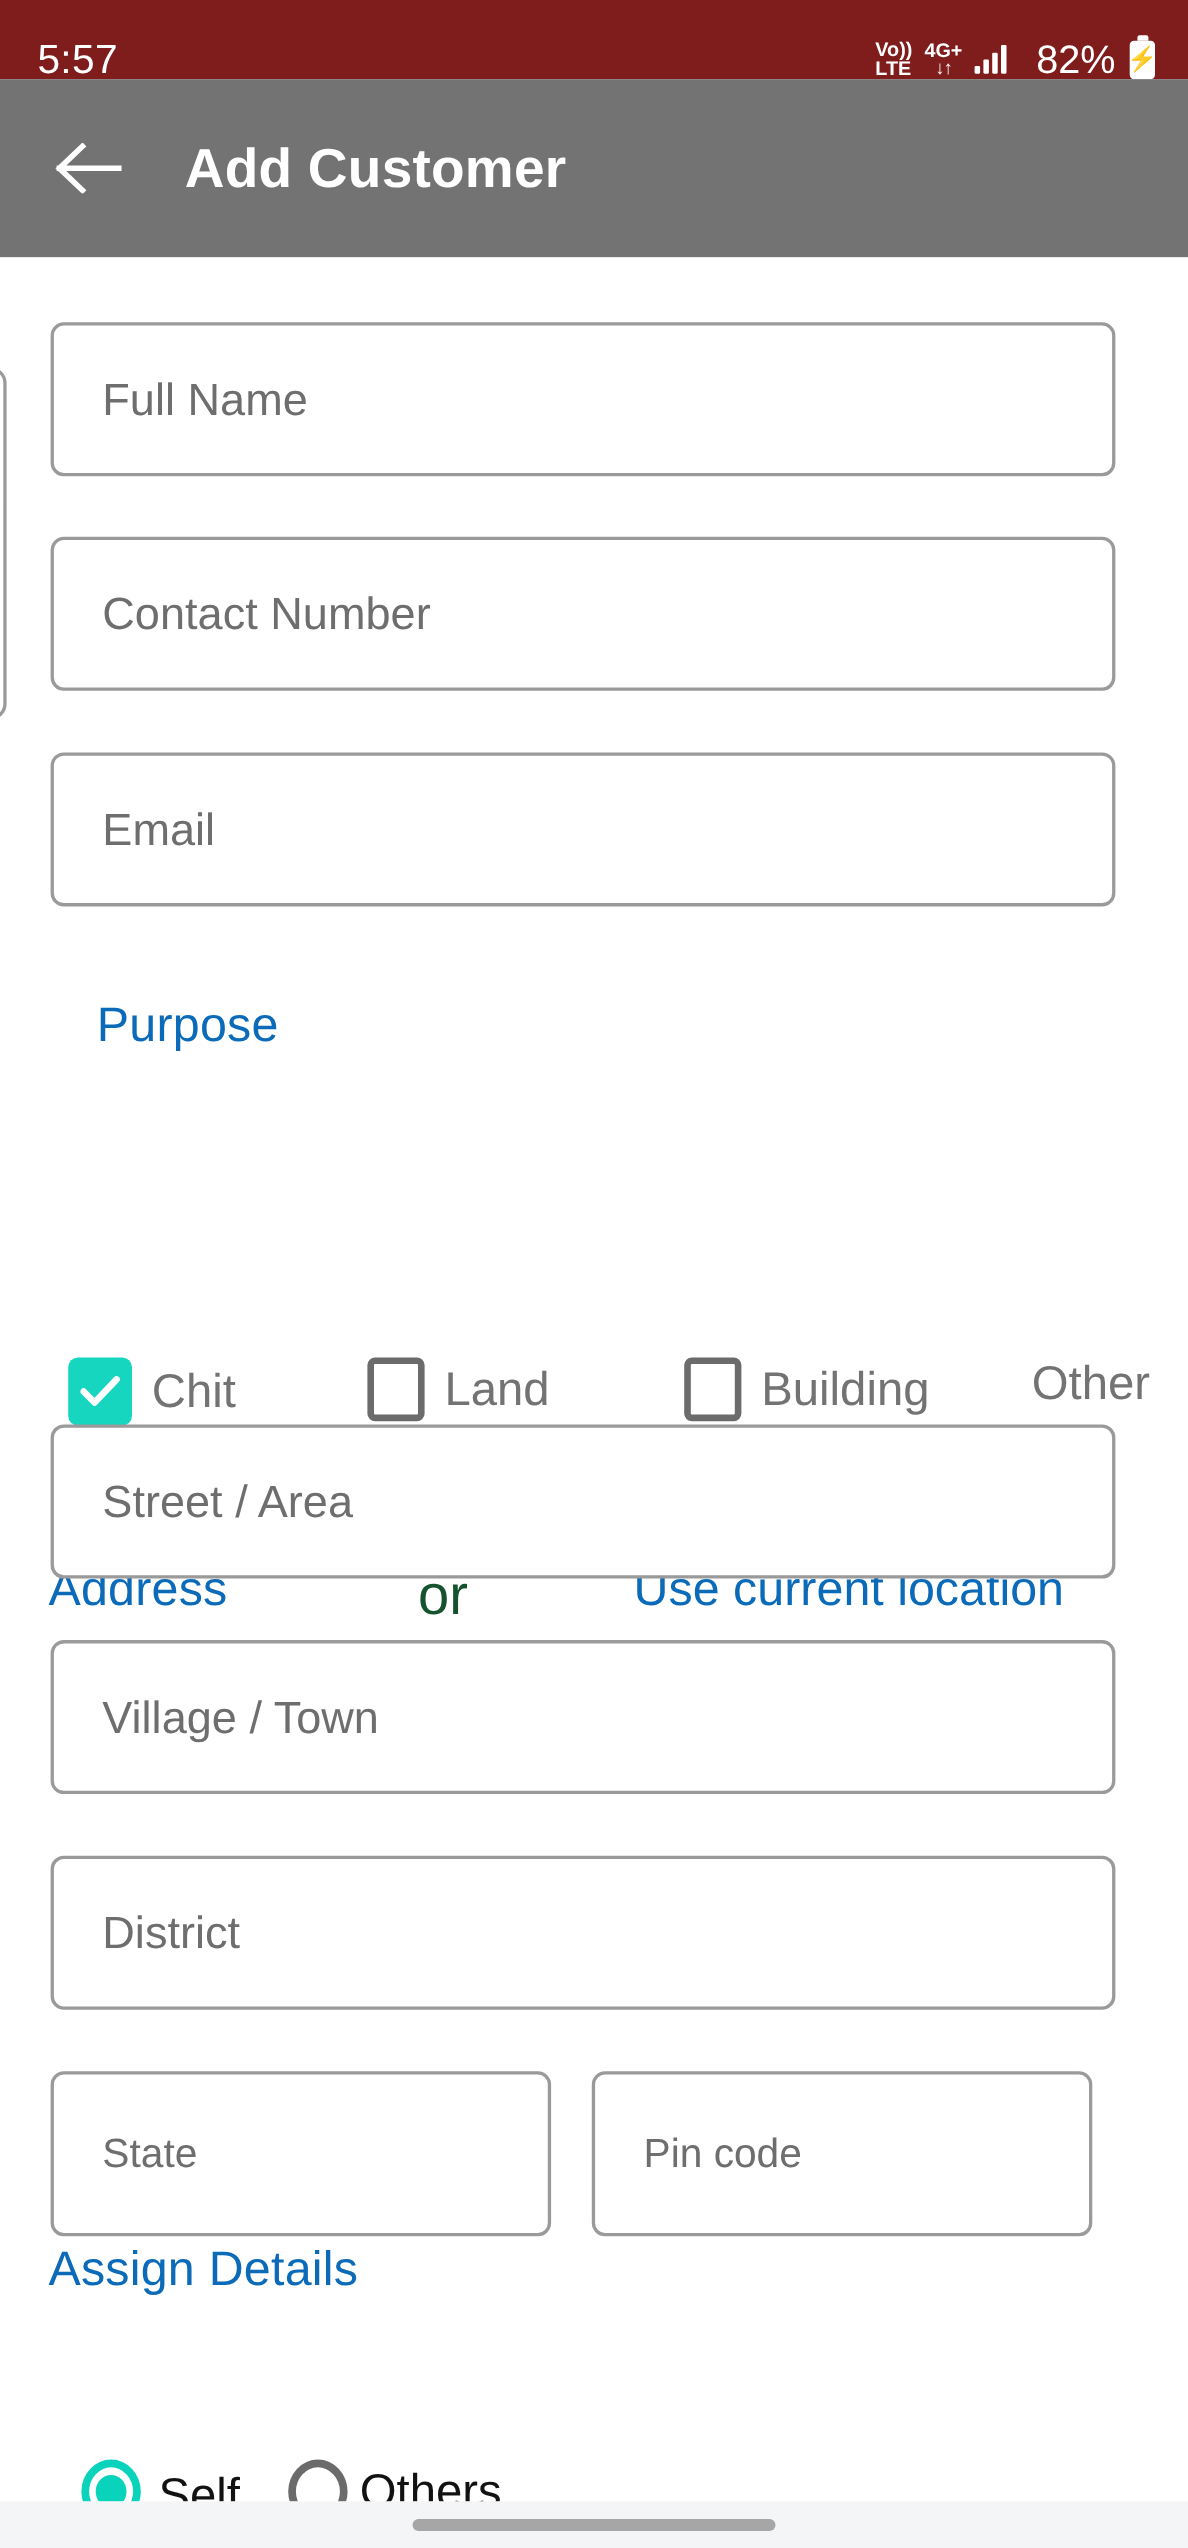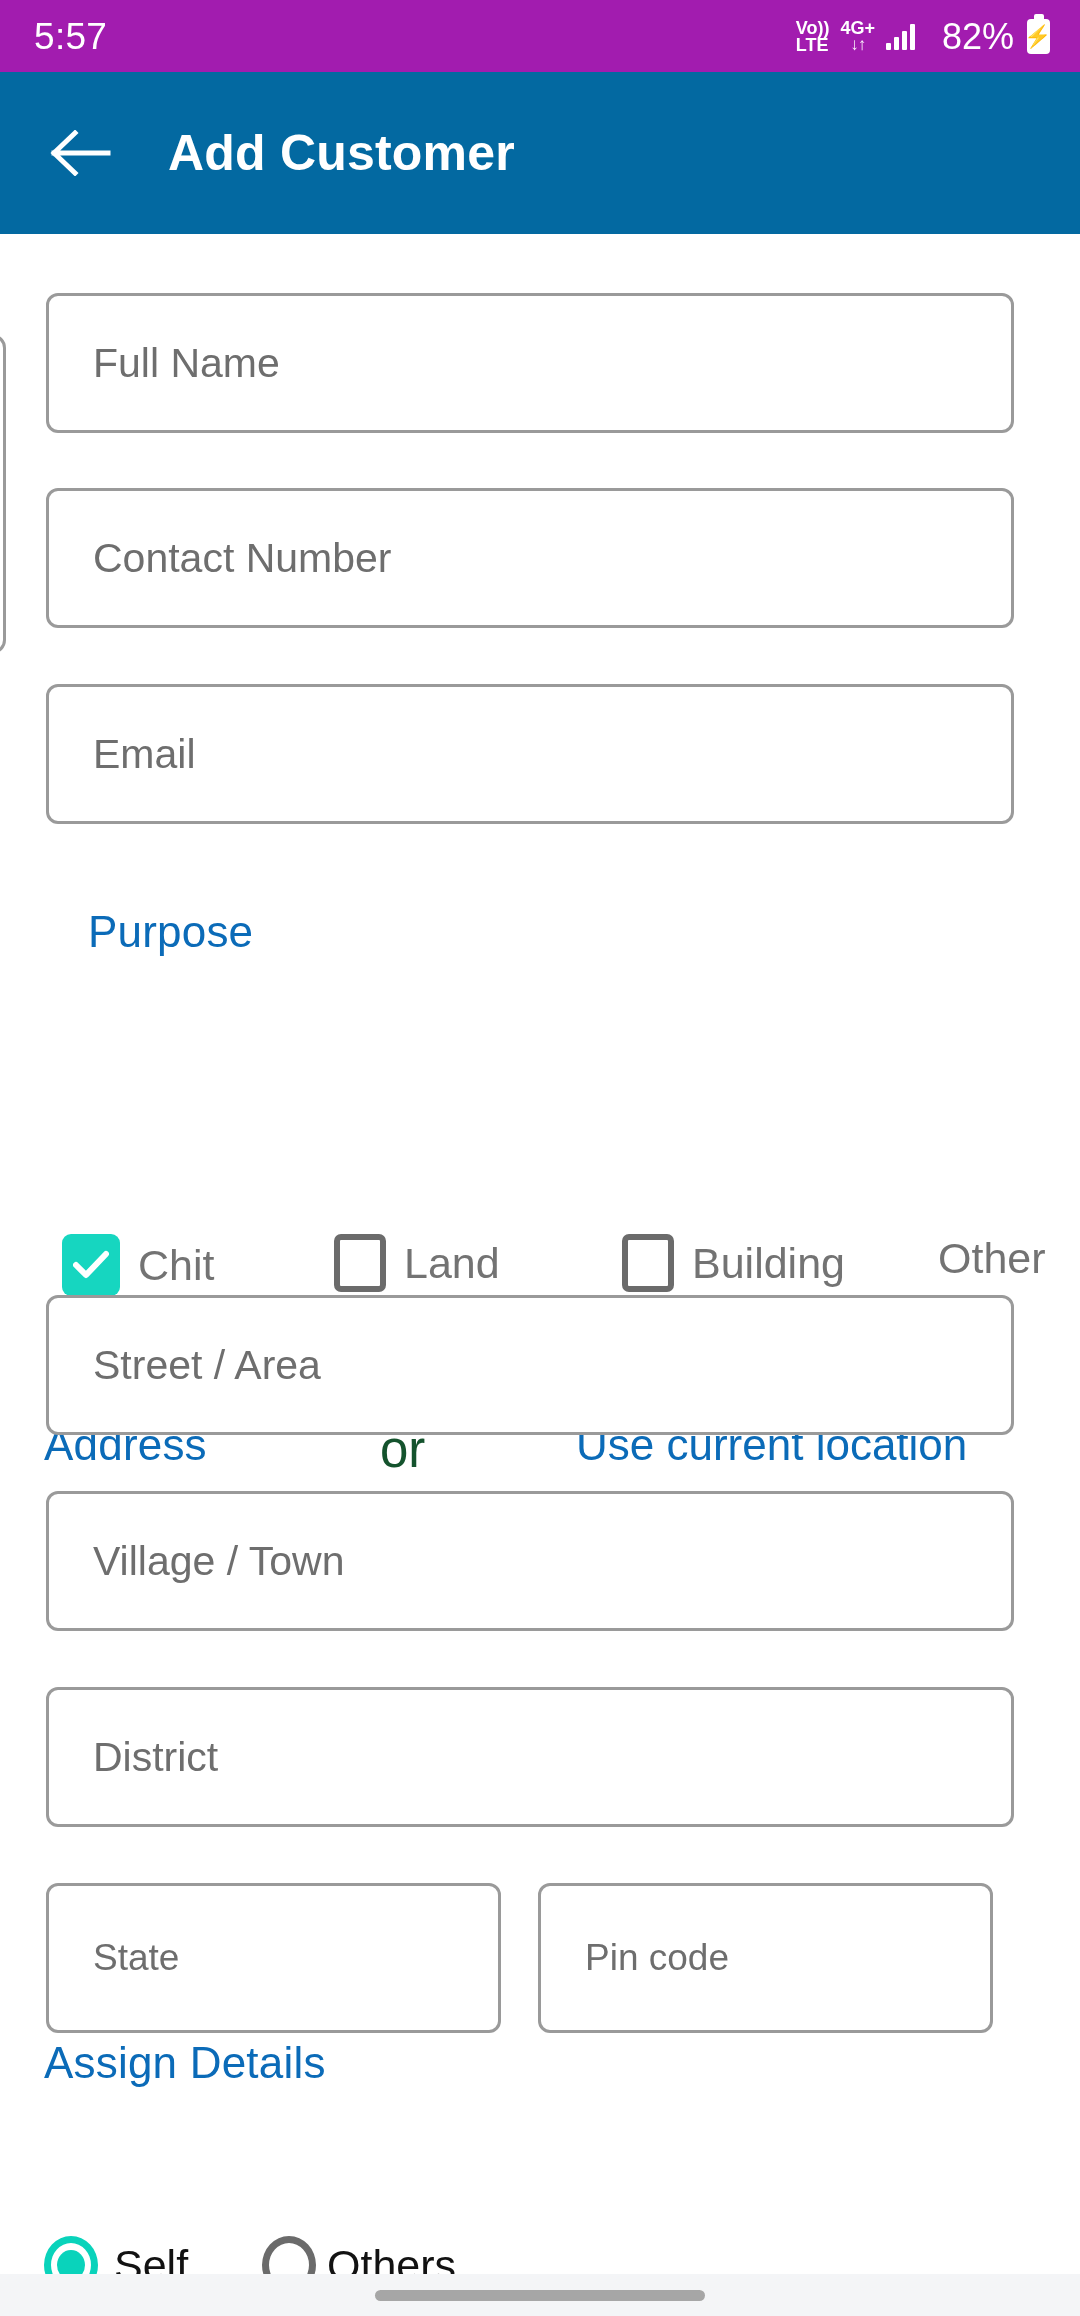--- a/index.html
+++ b/index.html
@@ -20,23 +20,23 @@
     background: #ffffff;
     overflow: hidden;
   }
 
   
   .status-bar {
     position: absolute;
     top: 0; left: 0;
     width: 1080px;
     height: 72px;
-    background: #a21caf;
-    display: flex;
-    align-items: center;
+    background: #7f1d1d;
+    display: flex;
+    align-items: flex-end;
     justify-content: space-between;
     padding: 1px 30px 0 34px;
   }
   .status-clock {
     color: #ffffff;
     font-size: 37px;
     font-weight: 400;
     letter-spacing: 0.3px;
     line-height: 1;
   }
@@ -112,21 +112,21 @@
     font-size: 22px;
     line-height: 1;
   }
 
   
   .app-bar {
     position: absolute;
     top: 72px; left: 0;
     width: 1080px;
     height: 162px;
-    background: #0369a1;
+    background: #737373;
     display: flex;
     align-items: center;
     padding-left: 44px;
   }
   .back-btn {
     width: 74px; height: 74px;
     display: flex;
     align-items: center;
     justify-content: center;
     cursor: pointer;
@@ -271,21 +271,21 @@
     height: 70px;
   }
   .rd-item {
     position: absolute;
     display: flex;
     align-items: center;
     gap: 16px;
     cursor: pointer;
     white-space: nowrap;
   }
-  .rd-item:nth-child(1) { left: 44px; }
+  .rd-item:nth-child(1) { left: 74px; align-items: flex-end; }
   .rd-item:nth-child(2) { left: 262px; gap: 11px; }
   .rcircle {
     width: 54px; height: 58px;
     border: 7px solid #6b6b6b;
     border-radius: 50%;
     background: #ffffff;
     display: flex;
     align-items: center;
     justify-content: center;
     flex: 0 0 auto;

